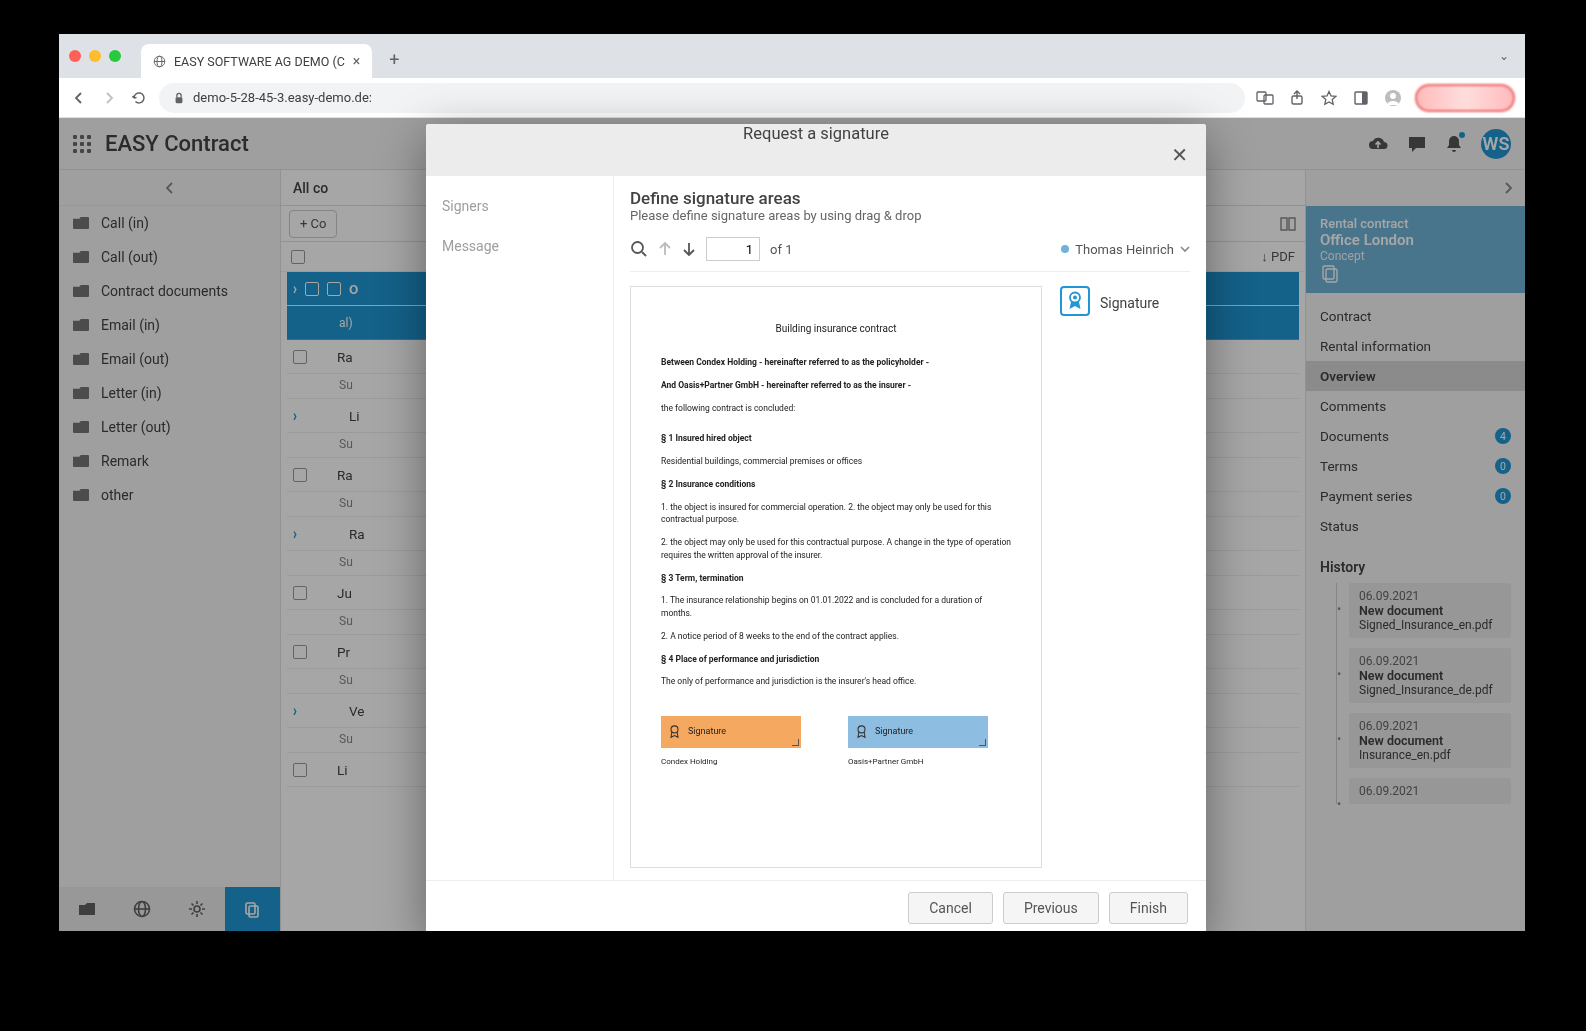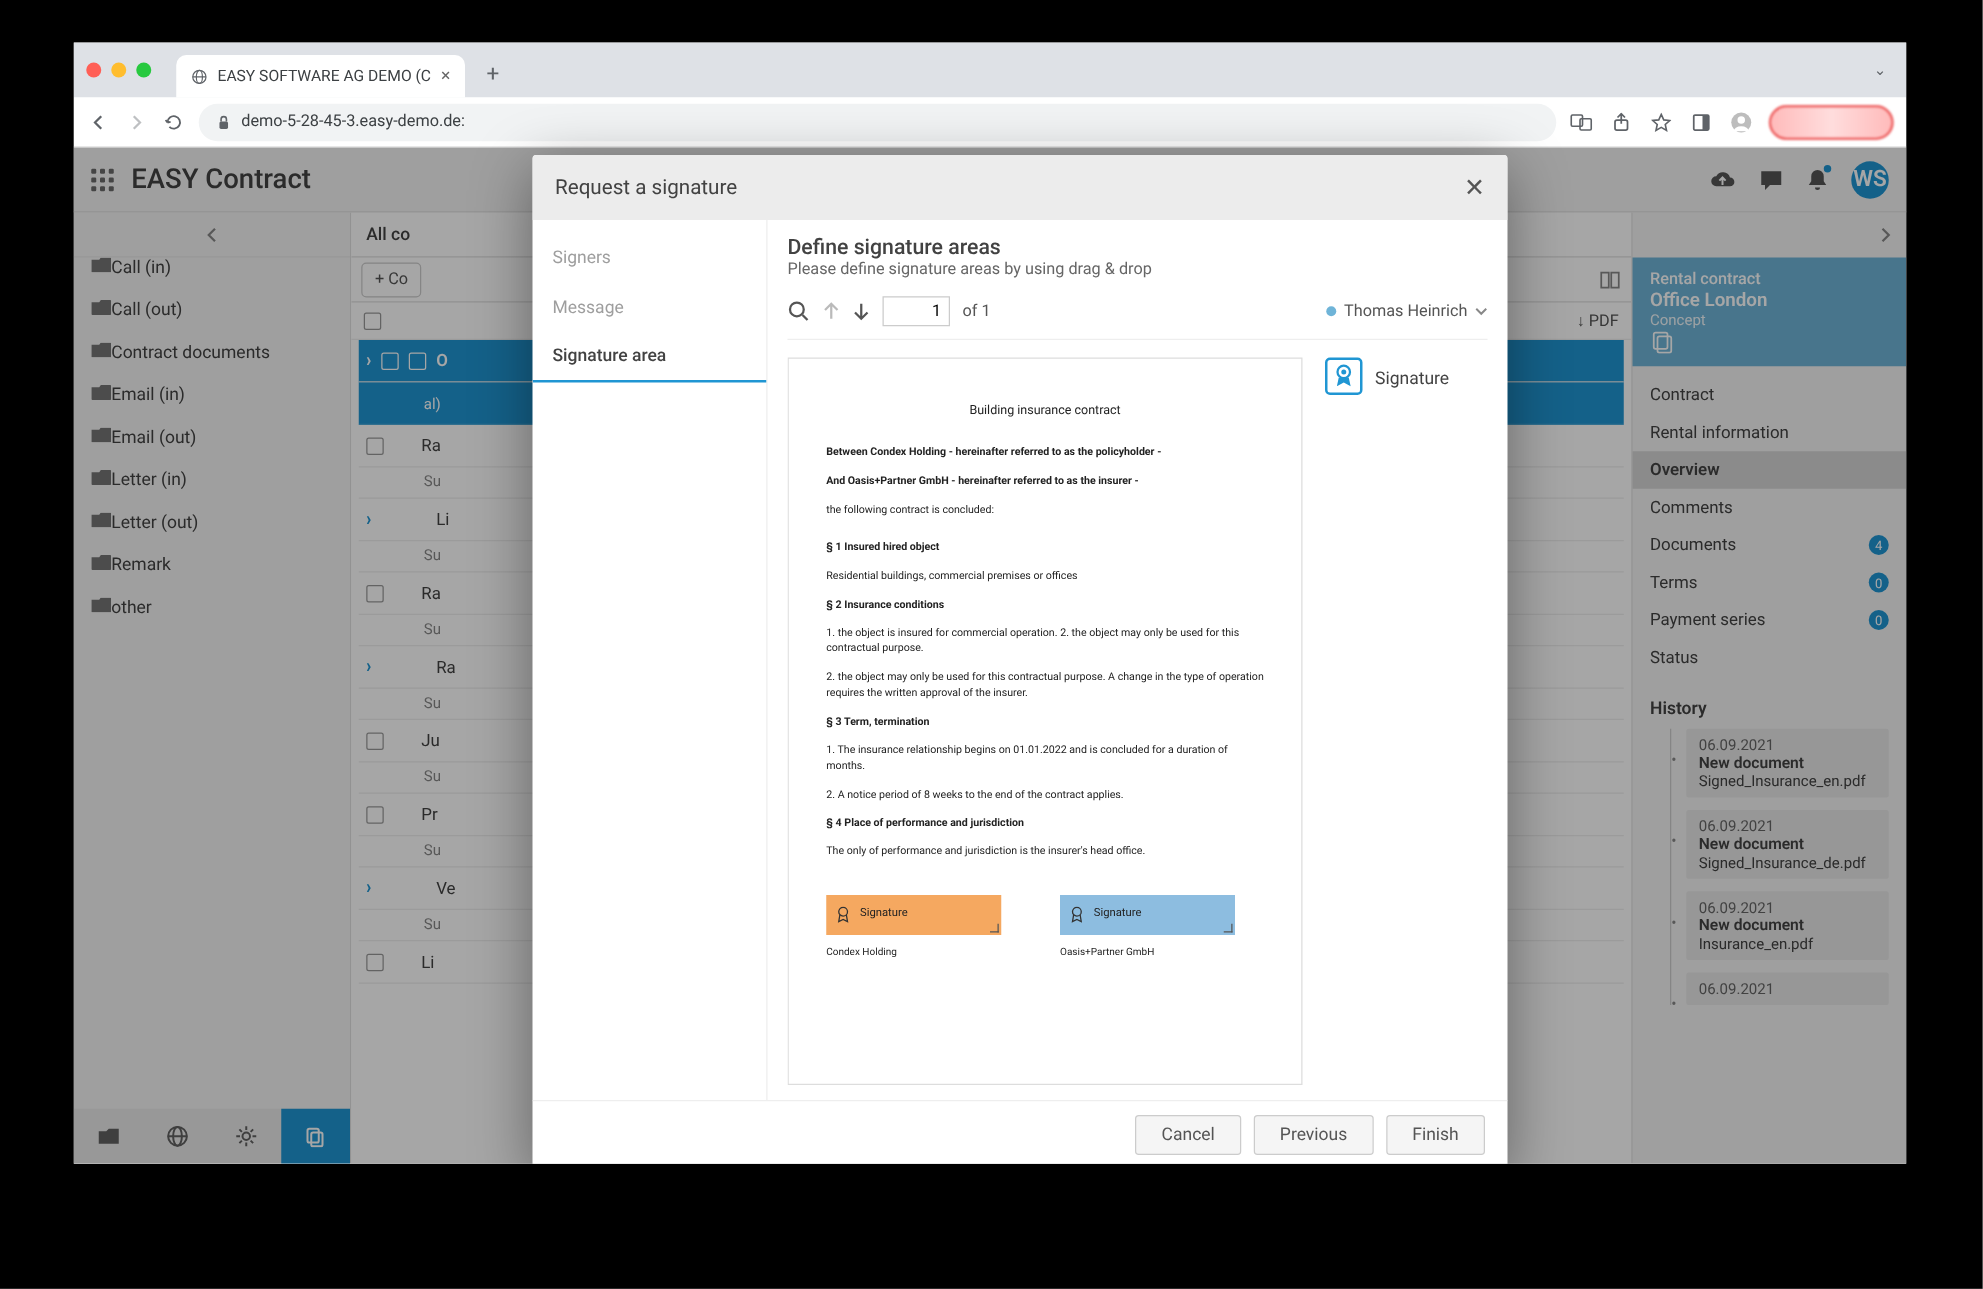--- a/index.html
+++ b/index.html
@@ -32,21 +32,21 @@
 .apps-icon span { width: 4px; height: 4px; background: #6a6a6a; border-radius: 1px; }
 .app-title { font-size: 22px; font-weight: 500; color: #424242; }
 .topbar-right { margin-left: auto; display: flex; gap: 18px; align-items: center; }
 .avatar { width: 30px; height: 30px; border-radius: 50%; background: #2096d3; color: #fff; font-size: 18px; font-weight: 600; display: flex; align-items: center; justify-content: center; }
 .noti-dot { width: 6px; height: 6px; background: #2096d3; border-radius: 50%; position: absolute; top: -2px; right: -2px; }
 .ticon { position: relative; color: #555; }
 
 .main { flex: 1; display: flex; overflow: hidden; }
 .sidebar { width: 222px; background: #f5f5f5; border-right: 1px solid #e0e0e0; display: flex; flex-direction: column; }
 .side-top { height: 36px; display: flex; align-items: center; justify-content: center; border-bottom: 1px solid #e8e8e8; color: #888; }
-.side-item { height: 34px; display: flex; align-items: flex-start; padding: 0 14px; font-size: 14px; color: #424242; cursor: pointer; }
+.side-item { height: 34px; display: flex; align-items: center; padding: 0 14px; gap: 12px; font-size: 14px; color: #424242; cursor: pointer; }
 .folder-ico { width: 16px; height: 12px; background: #757575; clip-path: polygon(0 15%, 40% 15%, 48% 0, 100% 0, 100% 100%, 0 100%); border-radius: 1px; }
 .side-bottom { margin-top: auto; height: 44px; background: #eaeaea; display: flex; }
 .sbtn { flex: 1; display: flex; align-items: center; justify-content: center; color: #616161; }
 .sbtn.active { background: #2096d3; color: #fff; }
 
 .center { flex: 1; background: #fff; position: relative; overflow: hidden; }
 .center-head { height: 36px; border-bottom: 1px solid #e0e0e0; display: flex; align-items: center; padding: 0 12px; font-size: 14px; font-weight: 500; color: #424242; }
 .center-toolbar { height: 36px; display: flex; align-items: center; padding: 0 8px; gap: 6px; border-bottom: 1px solid #e0e0e0; }
 .tbtn { height: 28px; padding: 0 10px; border: 1px solid #ccc; border-radius: 4px; font-size: 13px; color: #555; display: flex; align-items: center; }
 .list-area { padding: 0 6px; }
@@ -74,21 +74,21 @@
 .hist-item { background: #e8e8e8; border-radius: 2px; padding: 6px 10px; margin-bottom: 10px; font-size: 12.5px; position: relative; }
 .hist-item::before { content: "•"; position: absolute; left: -12px; top: 18px; color: #888; }
 .hist-item .d { color: #666; font-size: 12px; }
 .hist-item .t { font-weight: 600; font-size: 12.5px; }
 .hist-item .f { font-size: 12px; }
 .rp-timeline { border-left: 1px solid #ccc; margin-left: 16px; padding-left: 12px; }
 
 
 .overlay { position: absolute; inset: 0; background: rgba(0,0,0,.35); }
 .modal { position: absolute; left: 367px; top: 6px; width: 780px; height: 810px; background: #fff; border-radius: 3px; box-shadow: 0 12px 48px rgba(0,0,0,.4); display: flex; flex-direction: column; overflow: hidden; }
-.modal-head { height: 52px; background: #ececec; display: flex; align-items: center; padding: 0 18px; font-size: 16.5px; color: #424242; }
+.modal-head { height: 52px; background: #ececec; display: flex; align-items: center; padding: 0 18px; font-size: 16.5px; color: #424242; flex-direction: column; }
 .modal-head .close { margin-left: auto; font-size: 20px; color: #555; cursor: pointer; }
 .modal-body { flex: 1; display: flex; overflow: hidden; }
 .msteps { width: 188px; border-right: 1px solid #eee; padding-top: 10px; }
 .mstep { height: 40px; display: flex; align-items: center; padding: 0 16px; font-size: 14px; color: #9e9e9e; border-bottom: 1px solid transparent; }
 .mstep.active { color: #424242; font-weight: 500; border-bottom: 2px solid #2096d3; }
 .mmain { flex: 1; display: flex; flex-direction: column; padding: 12px 16px; }
 .mmain h3 { font-size: 17px; color: #424242; font-weight: 500; }
 .mmain .sub { font-size: 13px; color: #666; margin-bottom: 10px; }
 .doc-toolbar { display: flex; align-items: center; gap: 10px; font-size: 13px; color: #555; padding: 4px 0 10px; border-bottom: 1px solid #eee; }
 .doc-toolbar .search { width: 18px; height: 18px; }
@@ -461,21 +461,20 @@
     <div class="overlay"></div>
     <div class="modal">
       <div class="modal-head">
         <span>Request a signature</span>
         <span class="close">✕</span>
       </div>
       <div class="modal-body">
         <div class="msteps">
           <div class="mstep">Signers</div>
           <div class="mstep">Message</div>
-          <div class="mstep active">Signature area</div>
         </div>
         <div class="mmain">
           <h3>Define signature areas</h3>
           <div class="sub">Please define signature areas by using drag &amp; drop</div>
           <div class="doc-toolbar">
             <svg class="search" viewBox="0 0 18 18">
                 <circle cx="7.5" cy="7.5" r="5.5" fill="none" stroke="#555" stroke-width="1.8"></circle>
                 <line x1="12" y1="12" x2="16" y2="16" stroke="#555" stroke-width="1.8"></line>
               </svg>
             <svg width="14" height="16" viewBox="0 0 14 16" style="opacity:.4">

